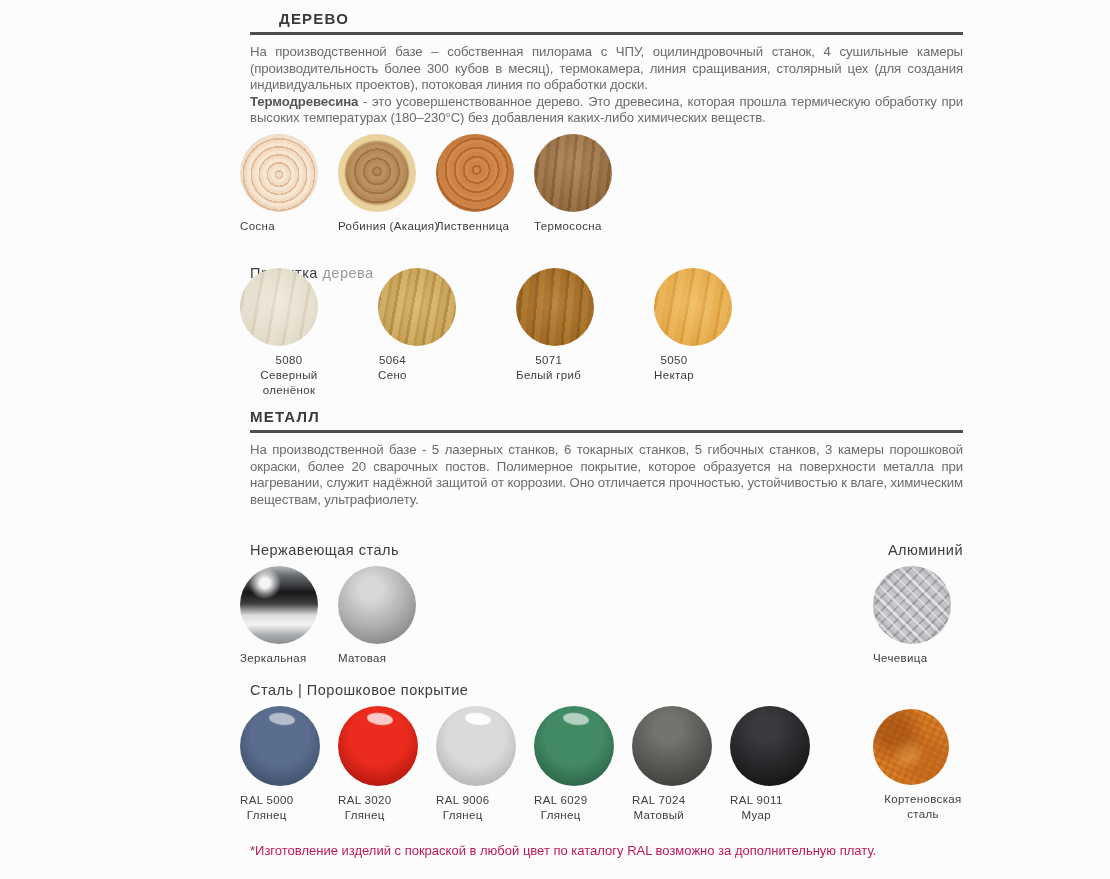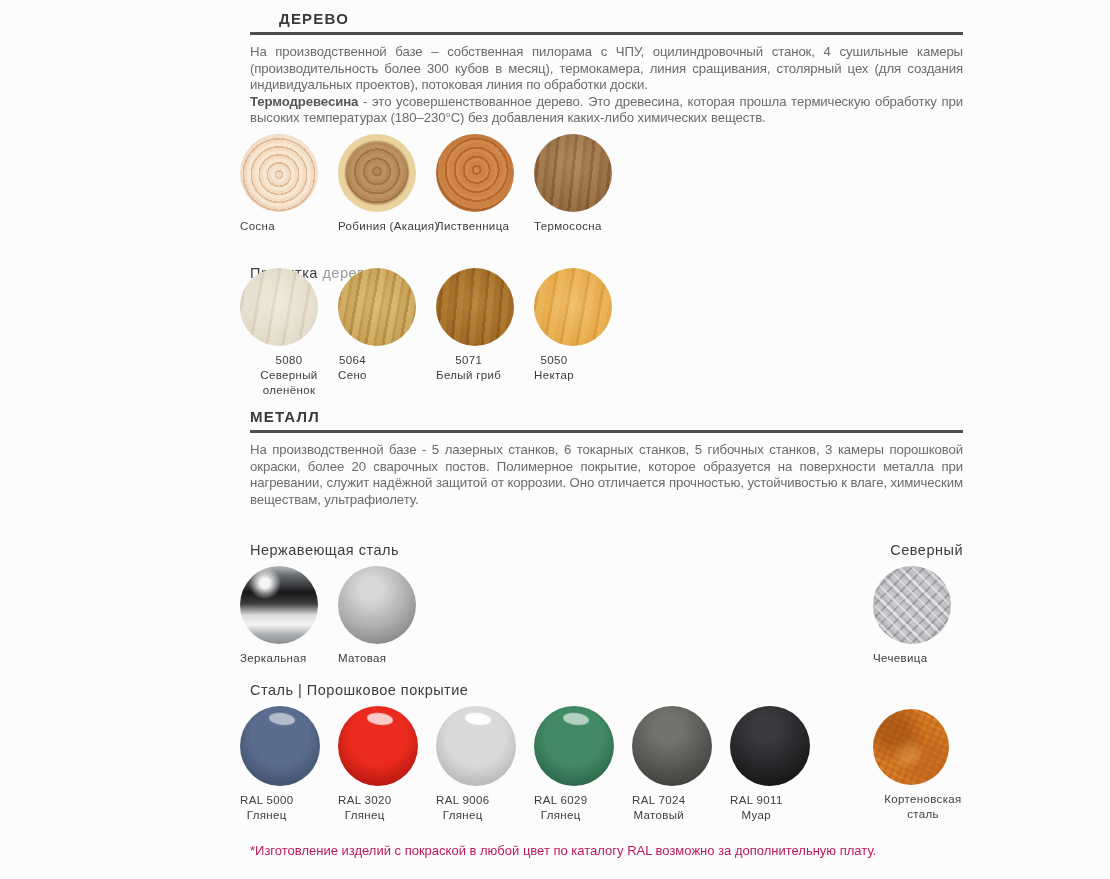--- a/index.html
+++ b/index.html
@@ -116,21 +116,21 @@
       <div class="sw-label">Лиственница</div>
     </div>
     <div class="sw">
       <div class="c c-thermo"></div>
       <div class="sw-label">Термососна</div>
     </div>
   </div>
 
   <div class="sub-head" style="position:absolute;left:250px;top:241px;margin-top:24px;"><span>Пропитка</span> <span class="muted">дерева</span></div>
 
-  <div class="row" style="top:268px;">
+  <div class="row" style="top:268px;gap:40px;">
     <div class="sw">
       <div class="c c-5080"></div>
       <div class="sw-label wrap"><span>5080</span><br>
         <span>Северный оленёнок</span></div>
     </div>
     <div class="sw">
       <div class="c c-5064"></div>
       <div class="sw-label wrap"><span>5064</span><br>
         <span>Сено</span></div>
     </div>
@@ -148,21 +148,21 @@
 
   <div class="section-title" style="top:408px;">МЕТАЛЛ</div>
   <div class="rule" style="top:430px;"></div>
 
   <div class="body-text" style="top:442px;">
     <p>На производственной базе - 5 лазерных станков, 6 токарных станков, 5 гибочных станков, 3 камеры порошковой окраски, более 20 сварочных постов. Полимерное покрытие, которое образуется на поверхности металла при нагревании, служит надёжной защитой от коррозии. Оно отличается прочностью, устойчивостью к влаге, химическим веществам, ультрафиолету.</p>
   </div>
 
   <div class="dual-head" style="top:542px;">
     <div class="sub-head">Нержавеющая сталь</div>
-    <div class="sub-head">Северный</div>
+    <div class="sub-head">Алюминий</div>
   </div>
 
   <div class="row" style="top:566px;">
     <div class="sw">
       <div class="c c-mirror"></div>
       <div class="sw-label">Зеркальная</div>
     </div>
     <div class="sw">
       <div class="c c-matte"></div>
       <div class="sw-label">Матовая</div>

